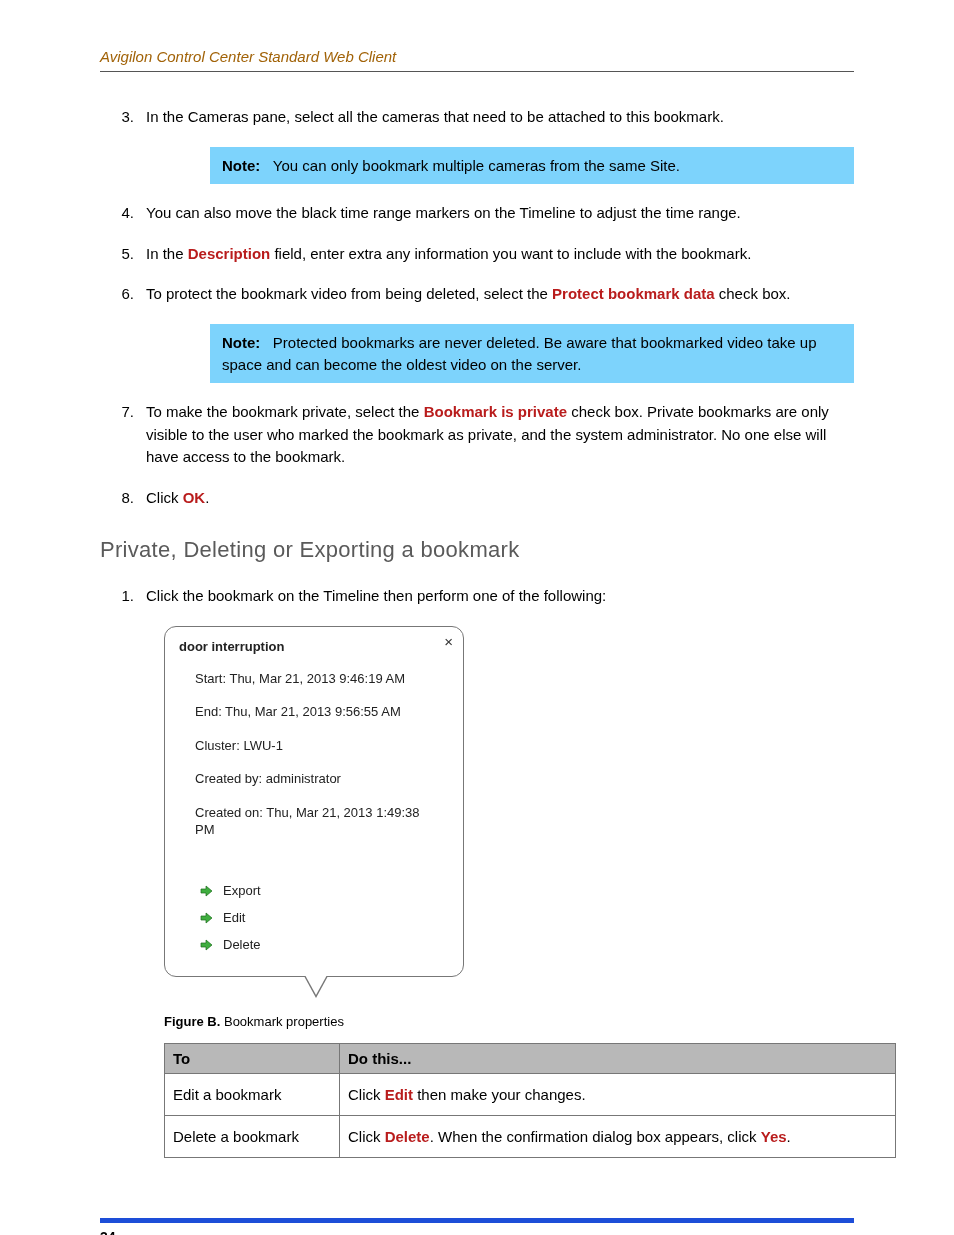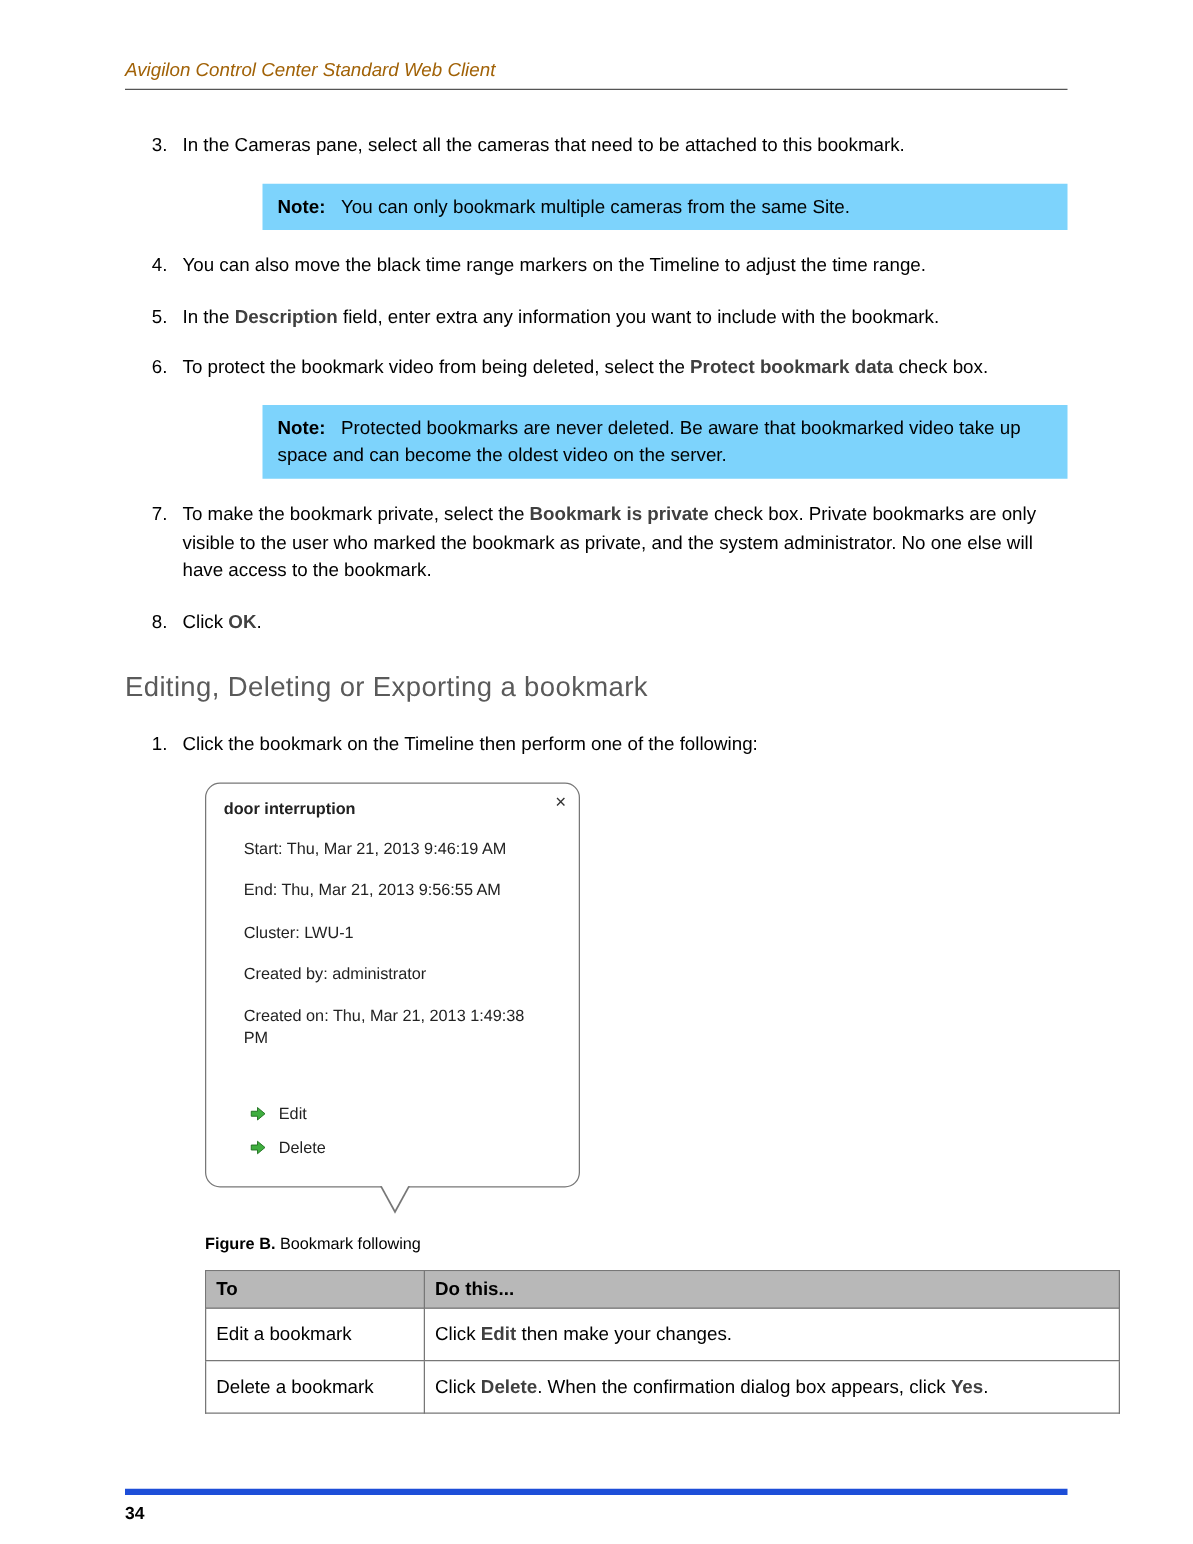--- a/index.html
+++ b/index.html
@@ -34,21 +34,21 @@
   .step-body p { margin-bottom: 14px; }
   .step-body p:last-child { margin-bottom: 0; }
   .note {
     background: #7dd3fc;
     padding: 8px 12px;
     font-size: 15px;
     line-height: 1.45;
     margin: 4px 0 18px 110px;
   }
   .note-label { font-weight: bold; }
-  .bold-blue { font-weight: bold; color: #404040; }
+  .bold-blue { font-weight: bold; color: #b91c1c; }
   .section-heading {
     font-size: 22px;
     color: #5a5a5a;
     font-weight: normal;
     margin: 28px 0 22px 0;
     letter-spacing: 0.3px;
   }
   .popup-wrap {
     margin: 8px 0 10px 64px;
     position: relative;
@@ -200,21 +200,21 @@
 
 <div class="step">
   <div class="step-num">8.</div>
   <div class="step-body">
       <p>
     <span>Click </span><span class="bold-blue">OK</span><span>.</span>
   </p>
     </div>
 </div>
 
-<h2 class="section-heading">Editing, Deleting or Exporting a bookmark</h2>
+<h2 class="section-heading">Private, Deleting or Exporting a bookmark</h2>
 
 <div class="step">
   <div class="step-num">1.</div>
   <div class="step-body">
       <p>Click the bookmark on the Timeline then perform one of the following:</p>
     </div>
 </div>
 
 <div class="popup-wrap">
   <div class="popup">
@@ -225,41 +225,49 @@
     <div class="popup-line">Cluster: LWU-1</div>
     <div class="popup-line">Created by: administrator</div>
     <div class="popup-line">Created on: Thu, Mar 21, 2013 1:49:38 PM</div>
     <div class="popup-actions">
       <div class="popup-action">
         <span class="arrow">
           <svg viewBox="0 0 14 14">
               <path d="M2 5 L7 5 L7 2 L13 7 L7 12 L7 9 L2 9 Z" fill="#3fae3f" stroke="#1a6b1a" stroke-width="0.7"></path>
             </svg>
         </span>
+        <span>Export</span>
+      </div>
+      <div class="popup-action">
+        <span class="arrow">
+          <svg viewBox="0 0 14 14">
+              <path d="M2 5 L7 5 L7 2 L13 7 L7 12 L7 9 L2 9 Z" fill="#3fae3f" stroke="#1a6b1a" stroke-width="0.7"></path>
+            </svg>
+        </span>
         <span>Edit</span>
       </div>
       <div class="popup-action">
         <span class="arrow">
           <svg viewBox="0 0 14 14">
               <path d="M2 5 L7 5 L7 2 L13 7 L7 12 L7 9 L2 9 Z" fill="#3fae3f" stroke="#1a6b1a" stroke-width="0.7"></path>
             </svg>
         </span>
         <span>Delete</span>
       </div>
     </div>
   </div>
   <div class="popup-tail">
     <div class="popup-tail-outer"></div>
     <div class="popup-tail-inner"></div>
   </div>
 </div>
 
 <div class="figure-caption">
   <span class="figure-label">Figure B.</span>
-  <span>Bookmark following</span>
+  <span>Bookmark properties</span>
 </div>
 
 <table class="action-table">
   <tbody>
       <tr>
     <th class="col-to">To</th>
     <th>Do this...</th>
   </tr>
   <tr>
     <td>Edit a bookmark</td>

